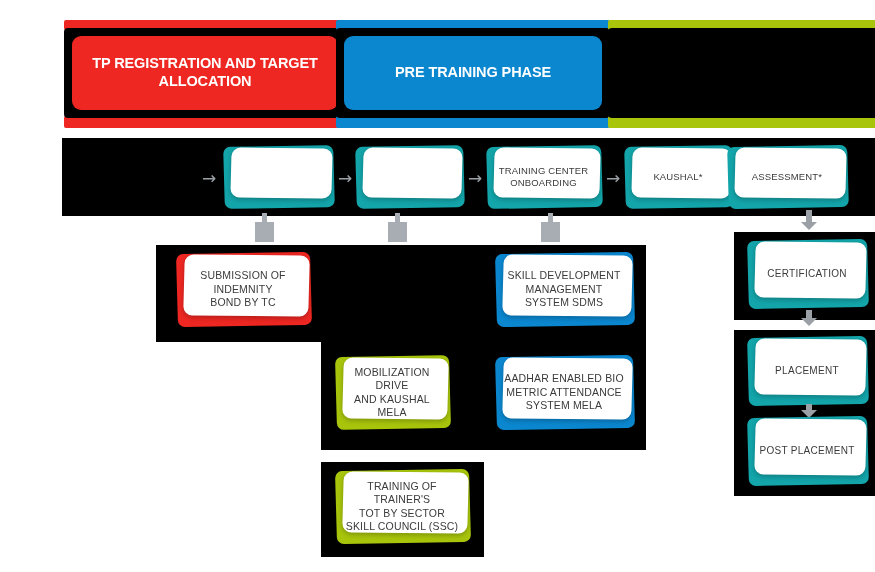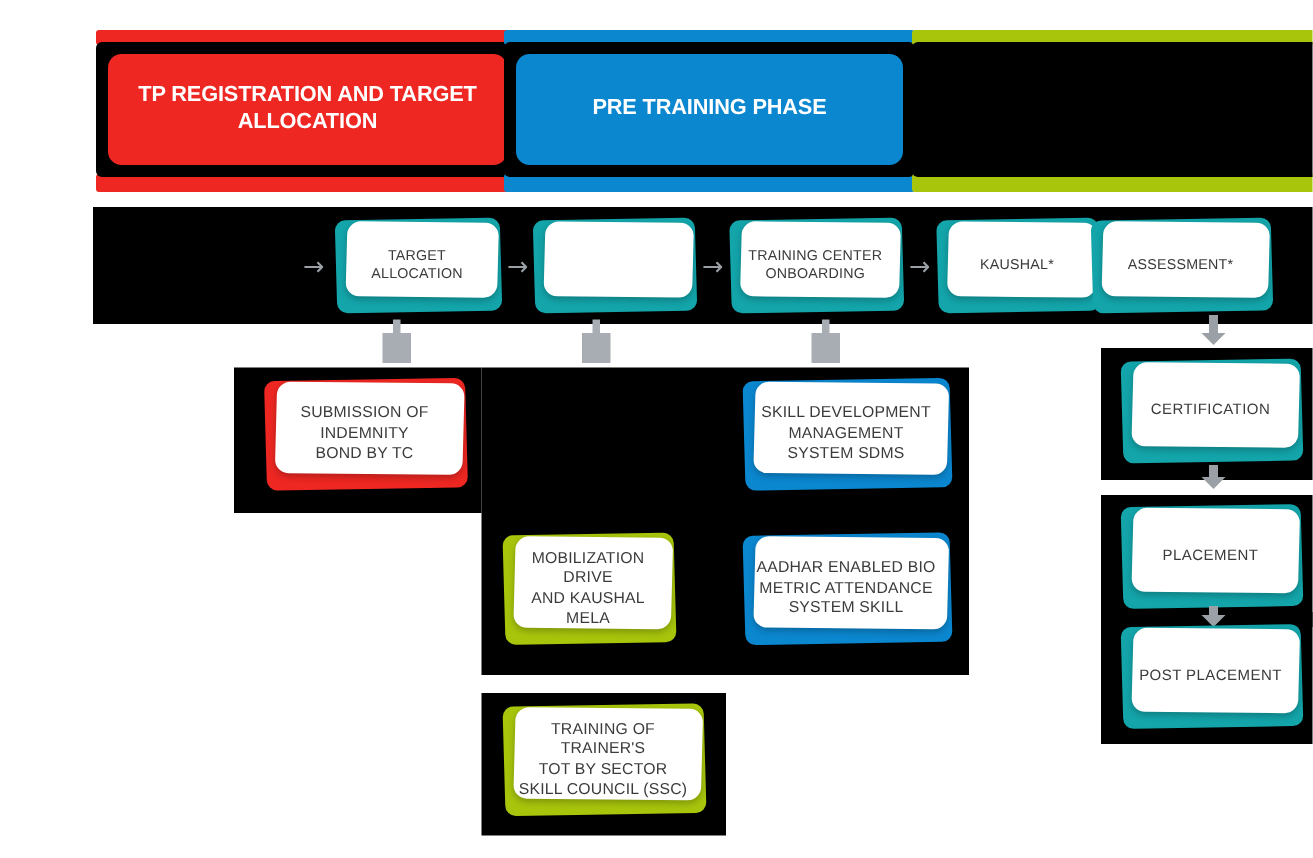--- a/index.html
+++ b/index.html
@@ -167,22 +167,20 @@
     <div class="phase-frame"></div>
   </div>
 
   <div class="panel" style="left:44px; top:138px; width:818px; height:78px;"></div>
 
   <div class="arrow-right" style="left: 184px; top: 170px; color: rgb(154, 160, 166);">→</div>
 
   <div class="card flowcard" style="left:206px; top:146px; width:110px; height:62px;">
     <div class="shade" id="fs1-shade" style="background: rgb(19, 165, 170);"></div>
     <div class="face"></div>
-    <div class="label" style="color: rgb(59, 59, 59);">TARGET
-ALLOCATION</div>
   </div>
   <div class="arrow-right" style="left: 320px; top: 170px; color: rgb(154, 160, 166);">→</div>
 
   <div class="card flowcard" style="left:338px; top:146px; width:108px; height:62px;">
     <div class="shade" id="fs2-shade" style="background: rgb(19, 165, 170);"></div>
     <div class="face"></div>
   </div>
   <div class="arrow-right" style="left: 450px; top: 170px; color: rgb(154, 160, 166);">→</div>
 
   <div class="card flowcard" style="left:469px; top:146px; width:115px; height:62px;">
@@ -246,21 +244,21 @@
     <div class="face"></div>
     <div class="label" style="color: rgb(59, 59, 59);">MOBILIZATION DRIVE
 AND KAUSHAL MELA</div>
   </div>
 
   <div class="card bigcard" style="left:478px; top:356px; width:138px; height:73px;">
     <div class="shade" id="sa4-shade" style="background: rgb(11, 135, 208);"></div>
     <div class="face"></div>
     <div class="label" style="color: rgb(59, 59, 59);">AADHAR ENABLED BIO
 METRIC ATTENDANCE
-SYSTEM  SKILL</div>
+SYSTEM  MELA</div>
   </div>
 
   <div class="card bigcard" style="left:318px; top:470px; width:134px; height:73px;">
     <div class="shade" id="sa5-shade" style="background: rgb(168, 197, 12);"></div>
     <div class="face"></div>
     <div class="label" style="color: rgb(59, 59, 59);">TRAINING OF TRAINER'S
 TOT BY SECTOR
 SKILL COUNCIL (SSC)</div>
   </div>
 

